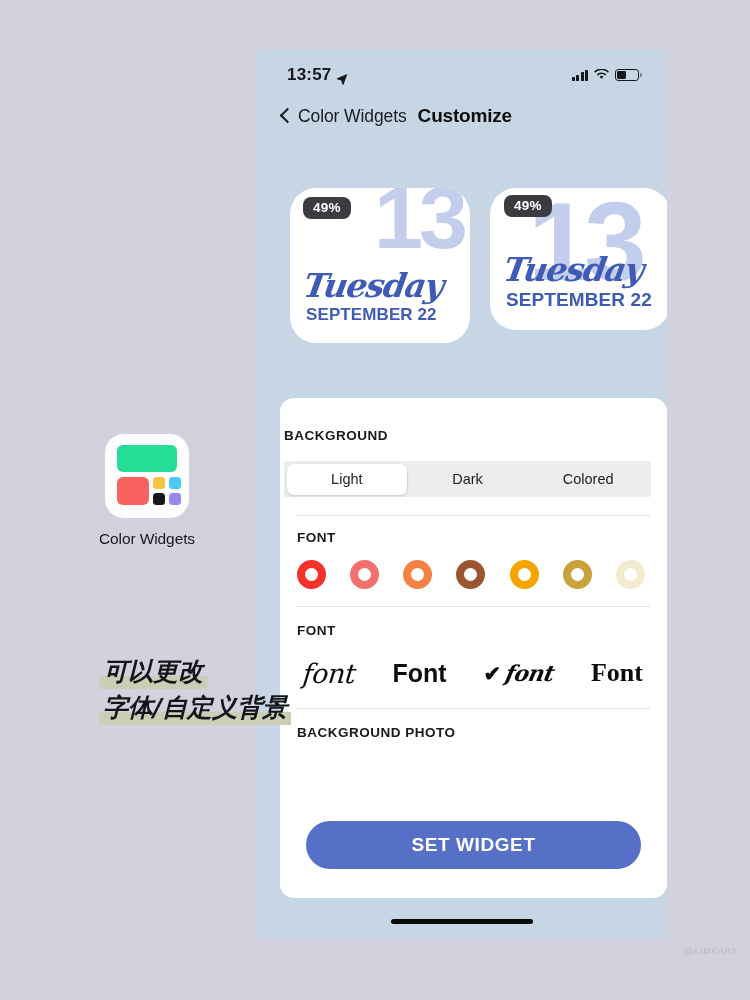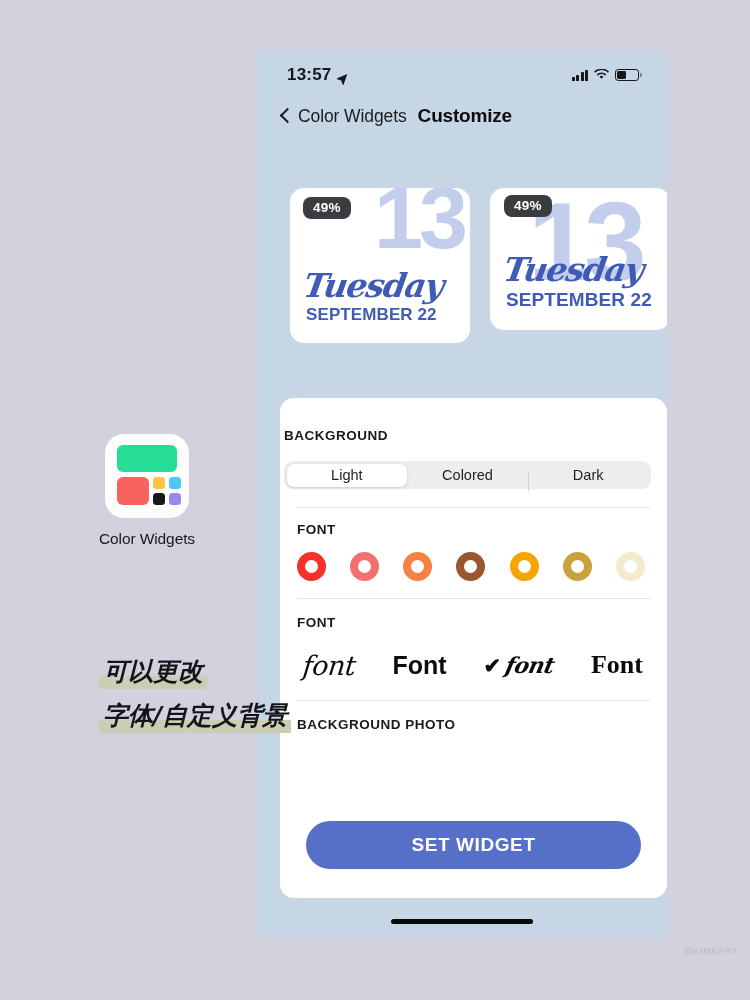--- a/index.html
+++ b/index.html
@@ -75,21 +75,21 @@
     transform: rotate(45deg);
   }
   #back-label { font-size: 17.5px; color: #1a1c20; letter-spacing: -.1px; }
   #nav-title { font-size: 19px; font-weight: bold; color: #0c0d10; letter-spacing: -.2px; margin-left: 4px; }
 
   
   #widget-row { position: absolute; left: 0; top: 138px; width: 100%; height: 158px; }
   .widget {
     position: absolute;
     background: #fff;
-    border-radius: 14px;
+    border-radius: 26px;
     overflow: hidden;
     text-align: right;
   }
   #widget-1 { left: 33px; top: 0; width: 180px; height: 155px; }
   #widget-2 { left: 233px; top: 0; width: 180px; height: 142px; }
 
   .badge {
     position: absolute; left: 12px; top: 8px;
     background: #3a3c40; color: #fff;
     font-size: 13.5px; font-weight: bold;
@@ -140,22 +140,22 @@
     overflow: hidden;
   }
   .section-label {
     font-size: 13.5px; font-weight: bold; color: #17191d;
     letter-spacing: .5px;
   }
   .divider { height: 1px; background: #e4e4e6; }
 
   #sec-background { padding: 30px 16px 0 4px; }
   #seg-control {
-    margin-top: 18px; height: 28px;
-    background: #eceded; border-radius: 9px;
+    margin-top: 18px; height: 36px;
+    background: #eceded; border-radius: 2px;
     display: flex; align-items: center; padding: 2.5px;
     position: relative;
   }
   .seg {
     flex: 1; height: 100%;
     display: flex; align-items: center; justify-content: center;
     font-size: 14.5px; color: #1c1e22; border-radius: 7px;
     position: relative;
   }
   .seg.active { background: #fff; box-shadow: 0 1px 3px rgba(0,0,0,.14); font-weight: normal; }
@@ -292,21 +292,21 @@
     color: #141519; line-height: 1.32;
   }
   #annotation .ann-line {
     display: inline-block; position: relative;
     padding: 0 4px 1px 4px;
     background: linear-gradient(to bottom,
       rgba(0,0,0,0) 0, rgba(0,0,0,0) 62%,
       #cbcdb5 62%, #cbcdb5 100%);
     font-style: italic;
   }
-  #ann-row-2 { margin-top: 10px; }
+  #ann-row-2 { margin-top: 2px; }
 
   
   #watermark {
     position: absolute; right: 12px; bottom: 44px;
     font-size: 9px; color: #b9b9c6; letter-spacing: .6px;
     font-family: "Liberation Sans", sans-serif;
   }
 </style>
 </head>
 <body>
@@ -364,22 +364,22 @@
       <span class="date-line" id="w2-date">SEPTEMBER 22</span>
     </div>
   </div>
 
   <div id="sheet">
 
     <div id="sec-background">
       <div class="section-label">BACKGROUND</div>
       <div id="seg-control">
         <div class="seg active">Light</div>
+        <div class="seg divline">Dark</div>
         <div class="seg">Colored</div>
-        <div class="seg divline">Dark</div>
       </div>
     </div>
     <div class="divider" id="div-1"></div>
 
     <div id="sec-theme">
       <div class="section-label">FONT</div>
       <div id="theme-swatches">
         <span class="ring" style="border-color:#f4312b"></span>
         <span class="ring" style="border-color:#f2716e"></span>
         <span class="ring" style="border-color:#f58243"></span>

